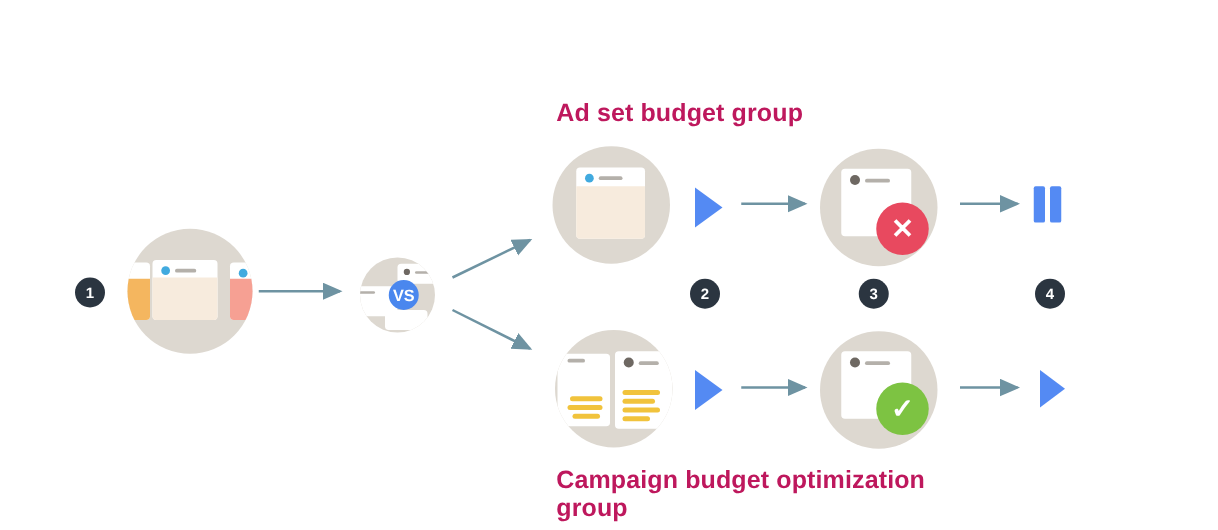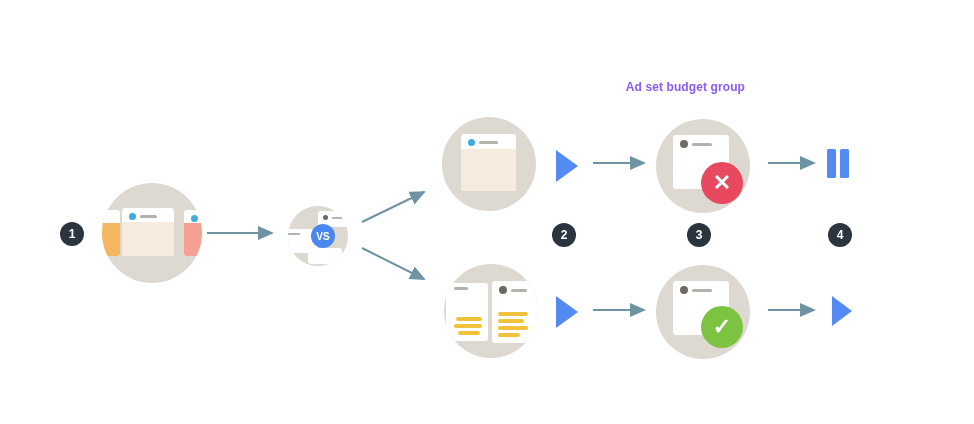--- a/index.html
+++ b/index.html
@@ -9,22 +9,22 @@
   }
   .node-circle {
     position:absolute; border-radius:50%; background:#ddd8d0; overflow:hidden;
   }
   .step-badge {
     position:absolute; width:24px; height:24px; border-radius:50%;
     background:#2b3540; color:#ffffff; display:flex; align-items:center;
     justify-content:center; font-size:12px; font-weight:bold;
   }
   .caption {
-    position:absolute; color:#8b5cf6; font-weight:bold; font-size:12px;
-    text-align:right; letter-spacing:0.1px;
+    position:absolute; color:#be185d; font-weight:bold; font-size:20px;
+    text-align:left; letter-spacing:0.1px;
   }
   .mini-card { position:absolute; background:#ffffff; border-radius:3px; }
   .hdr { display:flex; align-items:center; gap:4px; padding:5px 0 0 7px; }
   .dot { border-radius:50%; flex:0 0 auto; }
   .dot-blue { width:7px; height:7px; background:#41aadf; }
   .dot-gray { width:8px; height:8px; background:#6e6862; }
   .dot-gray-sm { width:5px; height:5px; background:#6e6862; }
   .hline { height:3px; border-radius:2px; background:#b4b0aa; }
   .card-body { position:absolute; left:0; right:0; bottom:0; border-radius:0 0 3px 3px; }
   .body-cream { background:#f7ebdd; }
@@ -44,21 +44,21 @@
   .pause .bar { width:9px; height:29px; background:#548af3; border-radius:1.5px; }
   .status-badge {
     position:absolute; width:42px; height:42px; border-radius:50%;
     display:flex; align-items:center; justify-content:center;
     color:#ffffff; font-size:22px; font-weight:bold;
   }
   .status-error { background:#e8495f; }
   .status-success { background:#7dc342; }
   .vs-badge {
     position:absolute; left:23px; top:18px; width:24px; height:24px;
-    border-radius:50%; background:#4a87ee; color:#ffffff; font-size:10px;
+    border-radius:50%; background:#4a87ee; color:#ffffff; font-size:13px;
     font-weight:bold; display:flex; align-items:center; justify-content:center;
   }
   .arrow-layer { position:absolute; left:0; top:0; pointer-events:none; }
 </style>
 </head>
 <body>
 
 <div class="canvas">
 
   <svg class="arrow-layer" width="974" height="424" viewBox="0 0 974 424">
@@ -176,14 +176,15 @@
       <div class="hdr">
         <span class="dot dot-gray"></span>
         <span class="hline" style="width:20px;"></span>
       </div>
     </div>
     <div class="status-badge status-success" style="left:45px; top:41px;">✓</div>
   </div>
 
   <div class="play play-sm" style="left:832px; top:296px;"></div>
 
+  <div class="caption" style="left:445px; top:373px; width:300px;">Campaign budget optimization group</div>
 
 </div>
 
 </body></html>

